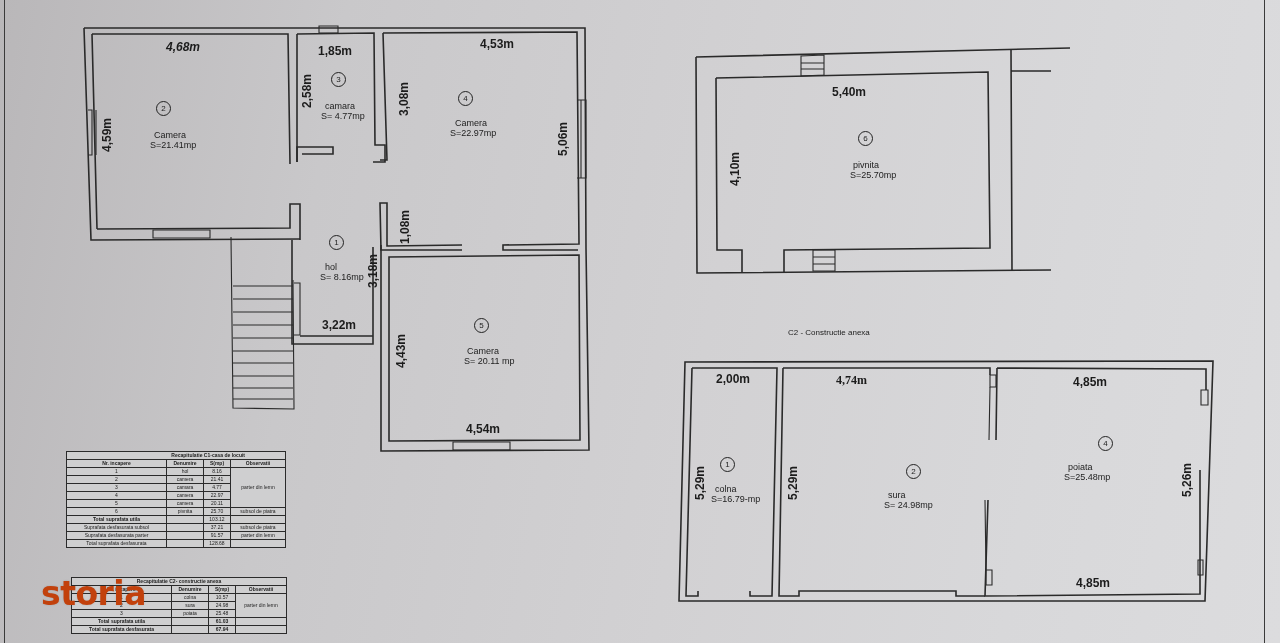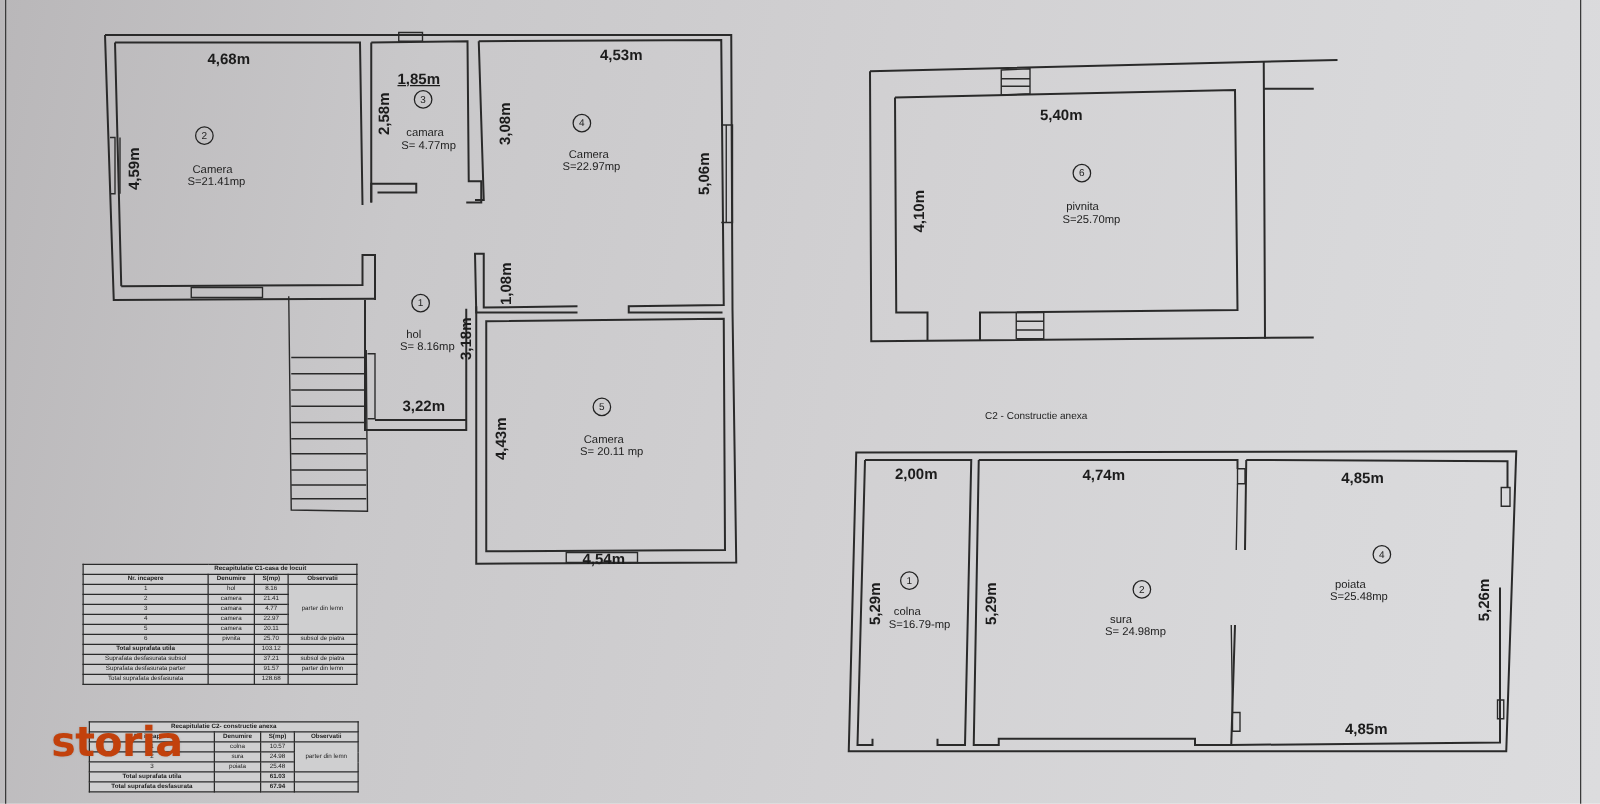--- a/index.html
+++ b/index.html
@@ -78,29 +78,29 @@
     <path class="wall" d="M685,362 L1213,361 L1205,601 L679,601 Z"></path>
     <path class="wall" d="M692,368 L777,368 L772,596 L750,596 L750,591 M692,368 L686,596 L698,596 L698,591"></path>
     <path class="wall" d="M783,368 L990,368 L990,375 M783,368 L779,596 L799,596 L799,591 L956,591 L956,596 L985,596"></path>
     <path class="wall" d="M997,368 L1206,369 L1206,390 M997,368 L996,440 M988,500 L985,596 L1200,594 L1200,470"></path>
     <path class="thin" d="M990,375 L996,375 L996,387 L990,387 Z M1201,390 L1208,390 L1208,405 L1201,405 Z"></path>
     <path class="thin" d="M990,387 L989,440 M985,500 L986,570 M986,570 L992,570 L992,585 L986,585 Z"></path>
     <path class="thin" d="M1198,560 L1203,560 L1203,575 L1198,575 Z"></path>
   </g>
 </svg>
 
-<div class="lbl dim" style="left:166px;top:40px;">4,68m</div>
+<div class="lbl dim" style="left:166px;top:40px;font-style:italic;">4,68m</div>
 <div class="lbl dim dimv" style="left:100px;top:152px;">4,59m</div>
 <div class="room-num" style="left:156px;top:101px;">2</div>
 <div class="lbl room-name" style="left:150px;top:130px;">
   <div style="padding-left:4px;">Camera</div>
   <div>S=21.41mp</div>
 </div>
 
-<div class="lbl dim" style="left:318px;top:56px;text-decoration:underline;">1,85m</div>
+<div class="lbl dim" style="left:318px;top:44px;">1,85m</div>
 <div class="lbl dim dimv" style="left:300px;top:108px;">2,58m</div>
 <div class="room-num" style="left:331px;top:72px;">3</div>
 <div class="lbl room-name" style="left:321px;top:101px;">
   <div style="padding-left:4px;">camara</div>
   <div>S= 4.77mp</div>
 </div>
 
 <div class="lbl dim" style="left:480px;top:37px;">4,53m</div>
 <div class="lbl dim dimv" style="left:397px;top:116px;">3,08m</div>
 <div class="lbl dim dimv" style="left:556px;top:156px;">5,06m</div>
@@ -118,41 +118,41 @@
 </div>
 <div class="lbl dim dimv" style="left:366px;top:288px;">3,18m</div>
 <div class="lbl dim" style="left:322px;top:318px;">3,22m</div>
 
 <div class="lbl dim dimv" style="left:394px;top:368px;">4,43m</div>
 <div class="room-num" style="left:474px;top:318px;">5</div>
 <div class="lbl room-name" style="left:464px;top:346px;">
   <div style="padding-left:3px;">Camera</div>
   <div>S= 20.11 mp</div>
 </div>
-<div class="lbl dim" style="left:466px;top:440px;">4,54m</div>
+<div class="lbl dim" style="left:466px;top:422px;">4,54m</div>
 
 <div class="lbl dim" style="left:832px;top:85px;">5,40m</div>
 <div class="lbl dim dimv" style="left:728px;top:186px;">4,10m</div>
 <div class="room-num" style="left:858px;top:131px;">6</div>
 <div class="lbl room-name" style="left:850px;top:160px;">
   <div style="padding-left:3px;">pivnita</div>
   <div>S=25.70mp</div>
 </div>
 
 <div class="lbl caption" style="left:788px;top:328px;">C2 - Constructie anexa</div>
 
 <div class="lbl dim" style="left:716px;top:372px;">2,00m</div>
 <div class="lbl dim dimv" style="left:693px;top:500px;">5,29m</div>
 <div class="room-num" style="left:720px;top:457px;">1</div>
 <div class="lbl room-name" style="left:711px;top:484px;">
   <div style="padding-left:4px;">colna</div>
   <div>S=16.79-mp</div>
 </div>
 
-<div class="lbl dim" style="left:866px;top:373px;">4,74m</div>
+<div class="lbl dim" style="left:836px;top:373px;font-family:Liberation Serif, serif;">4,74m</div>
 <div class="lbl dim dimv" style="left:786px;top:500px;">5,29m</div>
 <div class="room-num" style="left:906px;top:464px;">2</div>
 <div class="lbl room-name" style="left:884px;top:490px;">
   <div style="padding-left:4px;">sura</div>
   <div>S= 24.98mp</div>
 </div>
 
 <div class="lbl dim" style="left:1073px;top:375px;">4,85m</div>
 <div class="lbl dim dimv" style="left:1180px;top:497px;">5,26m</div>
 <div class="room-num" style="left:1098px;top:436px;">4</div>

